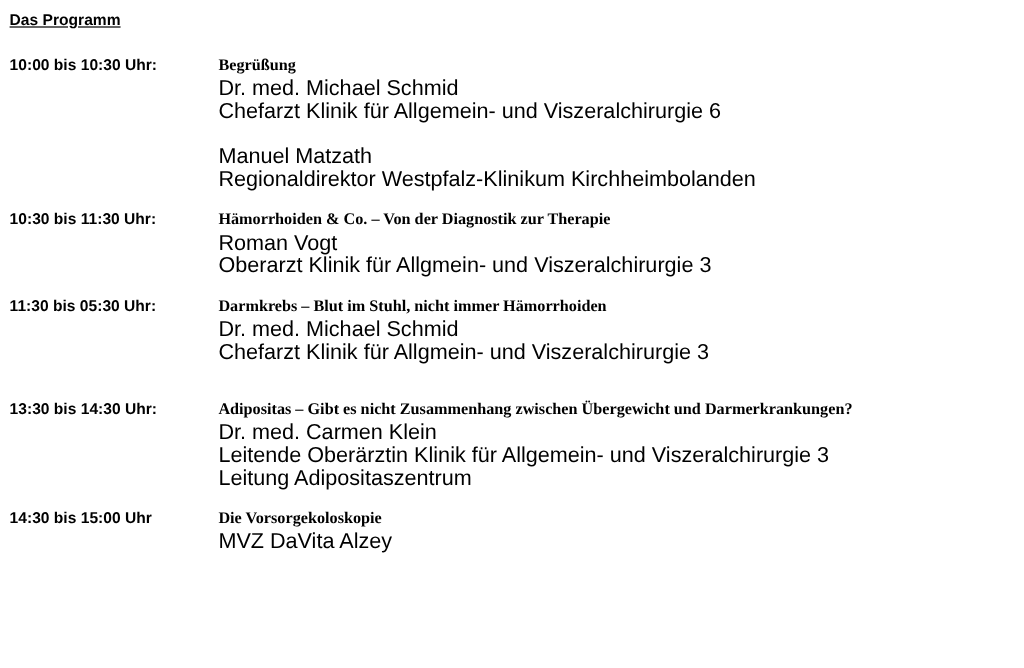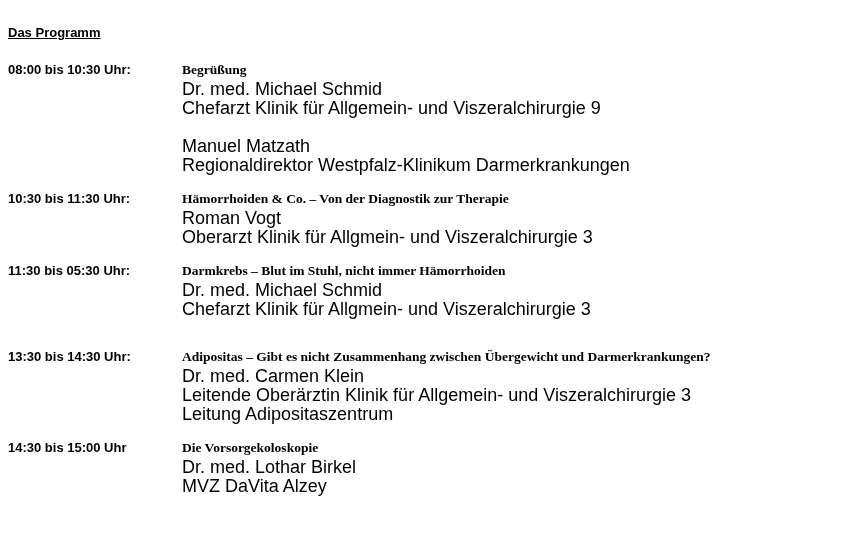--- a/index.html
+++ b/index.html
@@ -12,21 +12,21 @@
     height: 557px;
     font-family: "Liberation Sans", sans-serif;
     color: #000000;
     overflow: hidden;
   }
   .page {
     position: relative;
     width: 853px;
     height: 557px;
     box-sizing: border-box;
-    padding: 24px 0 0 0;
+    padding: 8px 0 0 0;
   }
   .doc-title {
     font-size: 13px;
     font-weight: bold;
     text-decoration: underline;
     margin: 0 0 0 8px;
     line-height: 18px;
   }
   .schedule {
     margin-top: 18px;
@@ -64,28 +64,28 @@
     height: 19px;
   }
 </style>
 </head>
 <body>
 
 <div class="page">
   <div class="doc-title">Das Programm</div>
   <div class="schedule">
       <div class="entry">
-        <div class="entry-time">08:00 bis 10:30 Uhr:</div>
+        <div class="entry-time">10:00 bis 10:30 Uhr:</div>
         <div class="entry-body">
           <div class="entry-title">Begrüßung</div>
           <div class="entry-line">Dr. med. Michael Schmid</div>
-          <div class="entry-line">Chefarzt Klinik für Allgemein- und Viszeralchirurgie 9</div>
+          <div class="entry-line">Chefarzt Klinik für Allgemein- und Viszeralchirurgie 6</div>
           <div class="entry-gap"></div>
           <div class="entry-line">Manuel Matzath</div>
-          <div class="entry-line">Regionaldirektor Westpfalz-Klinikum Darmerkrankungen</div>
+          <div class="entry-line">Regionaldirektor Westpfalz-Klinikum Kirchheimbolanden</div>
         </div>
       </div>
       <div class="entry">
         <div class="entry-time">10:30 bis 11:30 Uhr:</div>
         <div class="entry-body">
           <div class="entry-title">Hämorrhoiden &amp; Co. – Von der Diagnostik zur Therapie</div>
           <div class="entry-line">Roman Vogt</div>
           <div class="entry-line">Oberarzt Klinik für Allgmein- und Viszeralchirurgie 3</div>
         </div>
       </div>
@@ -105,18 +105,17 @@
           <div class="entry-title">Adipositas – Gibt es nicht Zusammenhang zwischen Übergewicht und Darmerkrankungen?</div>
           <div class="entry-line">Dr. med. Carmen Klein</div>
           <div class="entry-line">Leitende Oberärztin Klinik für Allgemein- und Viszeralchirurgie 3</div>
           <div class="entry-line">Leitung Adipositaszentrum</div>
         </div>
       </div>
       <div class="entry">
         <div class="entry-time">14:30 bis 15:00 Uhr</div>
         <div class="entry-body">
           <div class="entry-title">Die Vorsorgekoloskopie</div>
-          <div class="entry-line">Dr. med. Lothar Birkel</div>
           <div class="entry-line">MVZ DaVita Alzey</div>
         </div>
       </div>
     </div>
 </div>
 
 </body></html>

